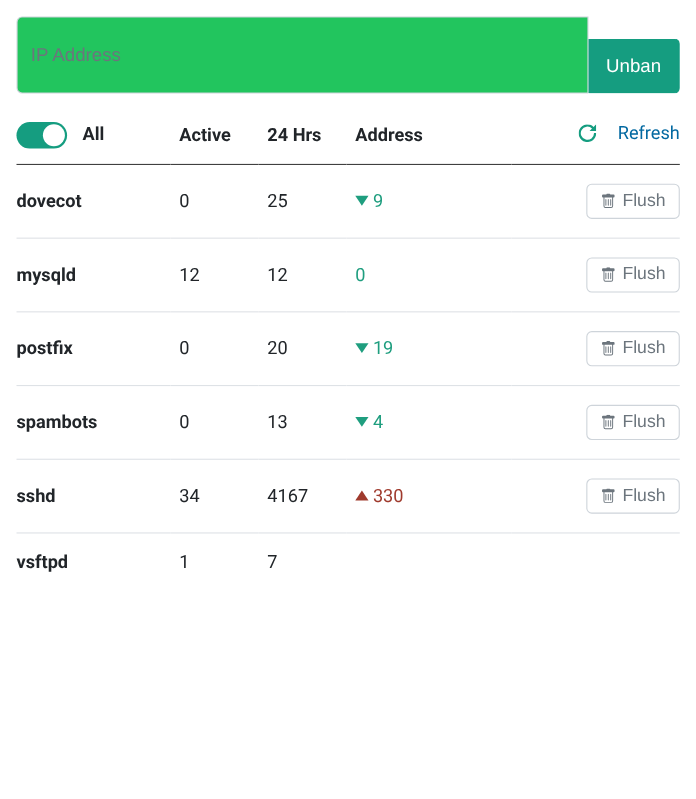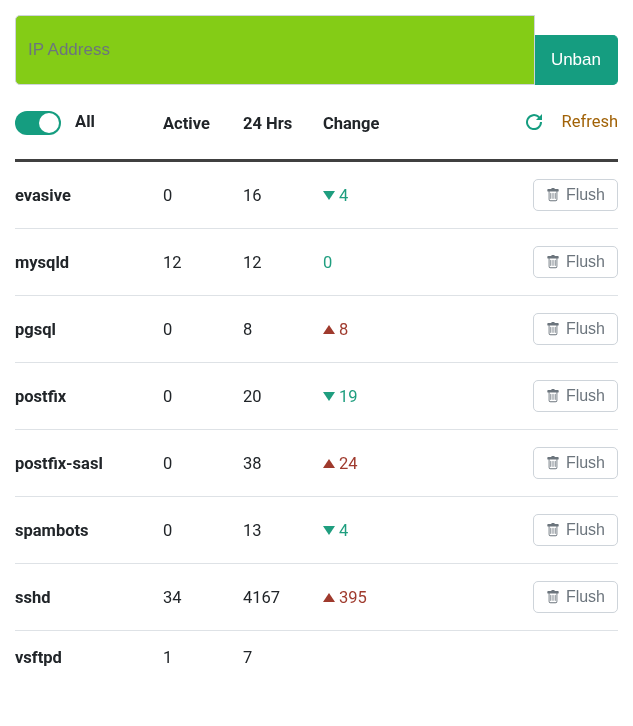--- a/index.html
+++ b/index.html
@@ -15,21 +15,21 @@
   .input-group {
     display: flex;
     width: 100%;
     margin-bottom: 14px;
   }
   .ip-input {
     flex: 1;
     padding: 24px 12px;
     font-size: 17px;
     color: #495057;
-    background: #84cc16;
+    background: #22c55e;
     border: 1px solid #ced4da;
     border-radius: 5px 0 0 5px;
     outline: none;
   }
   .ip-input::placeholder { color: #6c757d; }
   .unban-btn {
     padding: 8px 16px;
     font-size: 17px;
     color: #fff;
     background: #159d80;
@@ -40,22 +40,22 @@
     font-weight: 400;
     margin-top: 20px;
   }
   table {
     width: 100%;
     border-collapse: collapse;
   }
   thead th {
     text-align: left;
     font-weight: 700;
-    padding: 12px 8px 24px 8px;
-    border-bottom: 3px solid #404040;
+    padding: 12px 8px 14px 8px;
+    border-bottom: 1px solid #404040;
     font-size: 16.5px;
     vertical-align: middle;
   }
   thead th:first-child { padding-left: 0; }
   thead th:last-child { text-align: right; padding-right: 0;}
   tbody td {
     padding: 17px 8px;
     border-bottom: 1px solid #dee2e6;
     vertical-align: middle;
     font-size: 16.5px;
@@ -78,21 +78,21 @@
     content: "";
     position: absolute;
     top: 2px;
     right: 2px;
     width: 20px;
     height: 20px;
     background: #fff;
     border-radius: 50%;
   }
   .refresh-link {
-    color: #a16207;
+    color: #0369a1;
     font-weight: 400;
     cursor: pointer;
     display: inline-flex;
     align-items: center;
     gap: 20px;
   }
   .refresh-icon {
     display: inline-block;
     width: 16px;
     height: 16px;
@@ -145,37 +145,37 @@
 
 <table>
   <thead>
     <tr>
       <th class="col-name">
         <span class="toggle"></span>
         <span>All</span>
       </th>
       <th class="col-active">Active</th>
       <th class="col-24">24 Hrs</th>
-      <th class="col-change">Change</th>
+      <th class="col-change">Address</th>
       <th>
         <span class="refresh-link">
           <svg class="refresh-icon" viewBox="0 0 16 16">
             <path fill="#159d80" d="M13.6 2.4A8 8 0 1 0 16 8h-2a6 6 0 1 1-1.8-4.2L10 6h6V0l-2.4 2.4z"></path>
           </svg>
           <span>Refresh</span>
         </span>
       </th>
     </tr>
   </thead>
   <tbody id="rows">
       <tr>
-        <td>evasive</td>
+        <td>dovecot</td>
         <td>0</td>
-        <td>16</td>
-        <td><span class="change-arrow arrow-down"></span><span class="change-down">4</span></td>
+        <td>25</td>
+        <td><span class="change-arrow arrow-down"></span><span class="change-down">9</span></td>
         <td><button class="flush-btn">
             <svg class="trash-icon" viewBox="0 0 16 16">
               <path fill="#6c757d" d="M5.5 5.5a.5.5 0 0 1 .5.5v6a.5.5 0 0 1-1 0V6a.5.5 0 0 1 .5-.5zm2.5 0a.5.5 0 0 1 .5.5v6a.5.5 0 0 1-1 0V6a.5.5 0 0 1 .5-.5zm3 .5a.5.5 0 0 0-1 0v6a.5.5 0 0 0 1 0V6z"></path>
               <path fill="#6c757d" d="M14.5 3a1 1 0 0 1-1 1H13v9a2 2 0 0 1-2 2H5a2 2 0 0 1-2-2V4h-.5a1 1 0 0 1-1-1V2a1 1 0 0 1 1-1H6a1 1 0 0 1 1-1h2a1 1 0 0 1 1 1h3.5a1 1 0 0 1 1 1v1zM4.1 4 4 4.06V13a1 1 0 0 0 1 1h6a1 1 0 0 0 1-1V4.06L11.9 4H4.1zM2.5 3V2h11v1h-11z"></path>
             </svg>
             <span>Flush</span>
           </button></td>
       </tr>
       <tr>
         <td>mysqld</td>
@@ -184,76 +184,50 @@
         <td><span class="change-zero">0</span></td>
         <td><button class="flush-btn">
             <svg class="trash-icon" viewBox="0 0 16 16">
               <path fill="#6c757d" d="M5.5 5.5a.5.5 0 0 1 .5.5v6a.5.5 0 0 1-1 0V6a.5.5 0 0 1 .5-.5zm2.5 0a.5.5 0 0 1 .5.5v6a.5.5 0 0 1-1 0V6a.5.5 0 0 1 .5-.5zm3 .5a.5.5 0 0 0-1 0v6a.5.5 0 0 0 1 0V6z"></path>
               <path fill="#6c757d" d="M14.5 3a1 1 0 0 1-1 1H13v9a2 2 0 0 1-2 2H5a2 2 0 0 1-2-2V4h-.5a1 1 0 0 1-1-1V2a1 1 0 0 1 1-1H6a1 1 0 0 1 1-1h2a1 1 0 0 1 1 1h3.5a1 1 0 0 1 1 1v1zM4.1 4 4 4.06V13a1 1 0 0 0 1 1h6a1 1 0 0 0 1-1V4.06L11.9 4H4.1zM2.5 3V2h11v1h-11z"></path>
             </svg>
             <span>Flush</span>
           </button></td>
       </tr>
       <tr>
-        <td>pgsql</td>
-        <td>0</td>
-        <td>8</td>
-        <td><span class="change-arrow arrow-up"></span><span class="change-up">8</span></td>
-        <td><button class="flush-btn">
-            <svg class="trash-icon" viewBox="0 0 16 16">
-              <path fill="#6c757d" d="M5.5 5.5a.5.5 0 0 1 .5.5v6a.5.5 0 0 1-1 0V6a.5.5 0 0 1 .5-.5zm2.5 0a.5.5 0 0 1 .5.5v6a.5.5 0 0 1-1 0V6a.5.5 0 0 1 .5-.5zm3 .5a.5.5 0 0 0-1 0v6a.5.5 0 0 0 1 0V6z"></path>
-              <path fill="#6c757d" d="M14.5 3a1 1 0 0 1-1 1H13v9a2 2 0 0 1-2 2H5a2 2 0 0 1-2-2V4h-.5a1 1 0 0 1-1-1V2a1 1 0 0 1 1-1H6a1 1 0 0 1 1-1h2a1 1 0 0 1 1 1h3.5a1 1 0 0 1 1 1v1zM4.1 4 4 4.06V13a1 1 0 0 0 1 1h6a1 1 0 0 0 1-1V4.06L11.9 4H4.1zM2.5 3V2h11v1h-11z"></path>
-            </svg>
-            <span>Flush</span>
-          </button></td>
-      </tr>
-      <tr>
         <td>postfix</td>
         <td>0</td>
         <td>20</td>
         <td><span class="change-arrow arrow-down"></span><span class="change-down">19</span></td>
         <td><button class="flush-btn">
             <svg class="trash-icon" viewBox="0 0 16 16">
               <path fill="#6c757d" d="M5.5 5.5a.5.5 0 0 1 .5.5v6a.5.5 0 0 1-1 0V6a.5.5 0 0 1 .5-.5zm2.5 0a.5.5 0 0 1 .5.5v6a.5.5 0 0 1-1 0V6a.5.5 0 0 1 .5-.5zm3 .5a.5.5 0 0 0-1 0v6a.5.5 0 0 0 1 0V6z"></path>
               <path fill="#6c757d" d="M14.5 3a1 1 0 0 1-1 1H13v9a2 2 0 0 1-2 2H5a2 2 0 0 1-2-2V4h-.5a1 1 0 0 1-1-1V2a1 1 0 0 1 1-1H6a1 1 0 0 1 1-1h2a1 1 0 0 1 1 1h3.5a1 1 0 0 1 1 1v1zM4.1 4 4 4.06V13a1 1 0 0 0 1 1h6a1 1 0 0 0 1-1V4.06L11.9 4H4.1zM2.5 3V2h11v1h-11z"></path>
             </svg>
             <span>Flush</span>
           </button></td>
       </tr>
       <tr>
-        <td>postfix-sasl</td>
-        <td>0</td>
-        <td>38</td>
-        <td><span class="change-arrow arrow-up"></span><span class="change-up">24</span></td>
-        <td><button class="flush-btn">
-            <svg class="trash-icon" viewBox="0 0 16 16">
-              <path fill="#6c757d" d="M5.5 5.5a.5.5 0 0 1 .5.5v6a.5.5 0 0 1-1 0V6a.5.5 0 0 1 .5-.5zm2.5 0a.5.5 0 0 1 .5.5v6a.5.5 0 0 1-1 0V6a.5.5 0 0 1 .5-.5zm3 .5a.5.5 0 0 0-1 0v6a.5.5 0 0 0 1 0V6z"></path>
-              <path fill="#6c757d" d="M14.5 3a1 1 0 0 1-1 1H13v9a2 2 0 0 1-2 2H5a2 2 0 0 1-2-2V4h-.5a1 1 0 0 1-1-1V2a1 1 0 0 1 1-1H6a1 1 0 0 1 1-1h2a1 1 0 0 1 1 1h3.5a1 1 0 0 1 1 1v1zM4.1 4 4 4.06V13a1 1 0 0 0 1 1h6a1 1 0 0 0 1-1V4.06L11.9 4H4.1zM2.5 3V2h11v1h-11z"></path>
-            </svg>
-            <span>Flush</span>
-          </button></td>
-      </tr>
-      <tr>
         <td>spambots</td>
         <td>0</td>
         <td>13</td>
         <td><span class="change-arrow arrow-down"></span><span class="change-down">4</span></td>
         <td><button class="flush-btn">
             <svg class="trash-icon" viewBox="0 0 16 16">
               <path fill="#6c757d" d="M5.5 5.5a.5.5 0 0 1 .5.5v6a.5.5 0 0 1-1 0V6a.5.5 0 0 1 .5-.5zm2.5 0a.5.5 0 0 1 .5.5v6a.5.5 0 0 1-1 0V6a.5.5 0 0 1 .5-.5zm3 .5a.5.5 0 0 0-1 0v6a.5.5 0 0 0 1 0V6z"></path>
               <path fill="#6c757d" d="M14.5 3a1 1 0 0 1-1 1H13v9a2 2 0 0 1-2 2H5a2 2 0 0 1-2-2V4h-.5a1 1 0 0 1-1-1V2a1 1 0 0 1 1-1H6a1 1 0 0 1 1-1h2a1 1 0 0 1 1 1h3.5a1 1 0 0 1 1 1v1zM4.1 4 4 4.06V13a1 1 0 0 0 1 1h6a1 1 0 0 0 1-1V4.06L11.9 4H4.1zM2.5 3V2h11v1h-11z"></path>
             </svg>
             <span>Flush</span>
           </button></td>
       </tr>
       <tr>
         <td>sshd</td>
         <td>34</td>
         <td>4167</td>
-        <td><span class="change-arrow arrow-up"></span><span class="change-up">395</span></td>
+        <td><span class="change-arrow arrow-up"></span><span class="change-up">330</span></td>
         <td><button class="flush-btn">
             <svg class="trash-icon" viewBox="0 0 16 16">
               <path fill="#6c757d" d="M5.5 5.5a.5.5 0 0 1 .5.5v6a.5.5 0 0 1-1 0V6a.5.5 0 0 1 .5-.5zm2.5 0a.5.5 0 0 1 .5.5v6a.5.5 0 0 1-1 0V6a.5.5 0 0 1 .5-.5zm3 .5a.5.5 0 0 0-1 0v6a.5.5 0 0 0 1 0V6z"></path>
               <path fill="#6c757d" d="M14.5 3a1 1 0 0 1-1 1H13v9a2 2 0 0 1-2 2H5a2 2 0 0 1-2-2V4h-.5a1 1 0 0 1-1-1V2a1 1 0 0 1 1-1H6a1 1 0 0 1 1-1h2a1 1 0 0 1 1 1h3.5a1 1 0 0 1 1 1v1zM4.1 4 4 4.06V13a1 1 0 0 0 1 1h6a1 1 0 0 0 1-1V4.06L11.9 4H4.1zM2.5 3V2h11v1h-11z"></path>
             </svg>
             <span>Flush</span>
           </button></td>
       </tr>
       <tr>
         <td>vsftpd</td>

